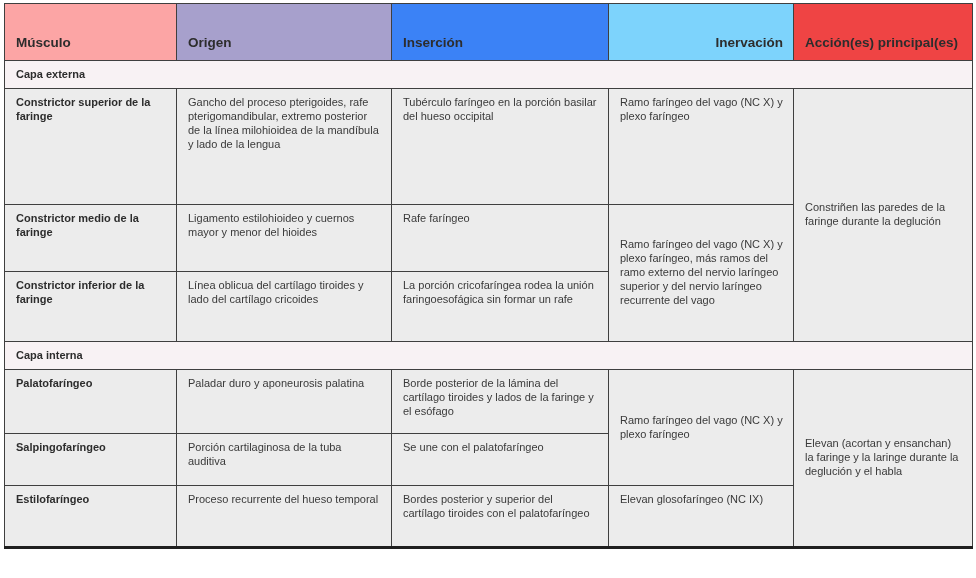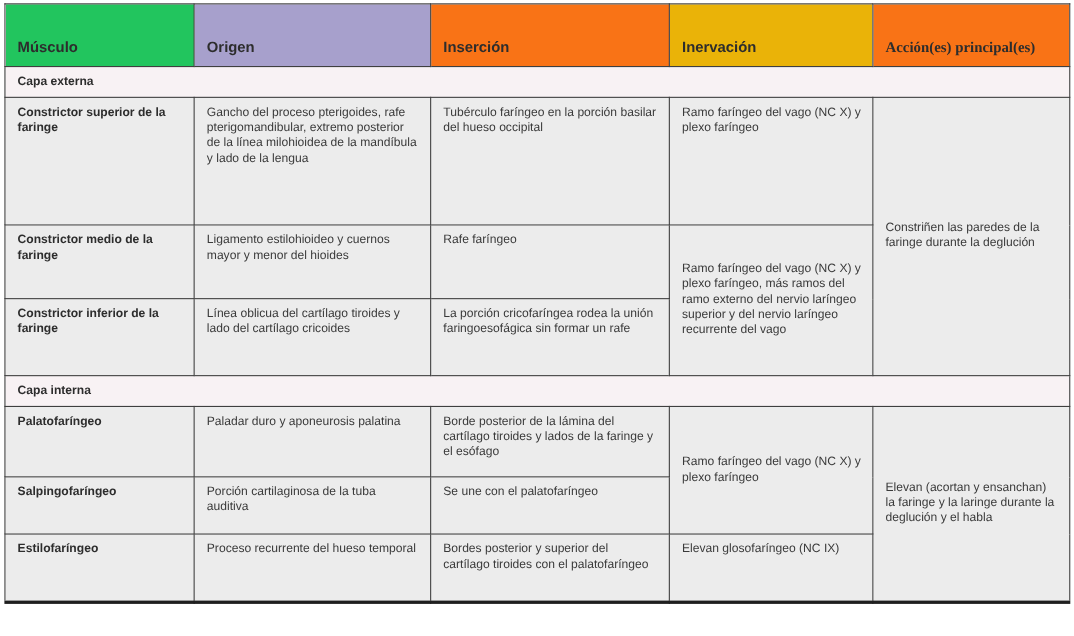--- a/index.html
+++ b/index.html
@@ -36,25 +36,25 @@
 
   
   tr.hdr th {
     vertical-align: bottom;
     font-weight: bold;
     font-size: 13.5px;
     color: #2d2d2d;
     padding-bottom: 9px;
   }
   tr.hdr { height: 57px; }
-  .h-musculo    { background: #22c55e; }
+  .h-musculo    { background: #fca5a5; }
   .h-origen     { background: #a7a0cc; }
-  .h-insercion  { background: #f97316; }
-  .h-inervacion { background: #eab308; }
-  .h-accion     { background: #f97316; font-family: Liberation Serif, serif; }
+  .h-insercion  { background: #3b82f6; }
+  .h-inervacion { background: #7dd3fc; text-align: right; }
+  .h-accion     { background: #ef4444; }
 
   
   tr.sec { height: 28px; }
   tr.sec td {
     background: #f8f2f4;
     font-weight: bold;
     color: #2d2d2d;
     padding-top: 5px; padding-bottom: 5px;
     vertical-align: middle;
   }

